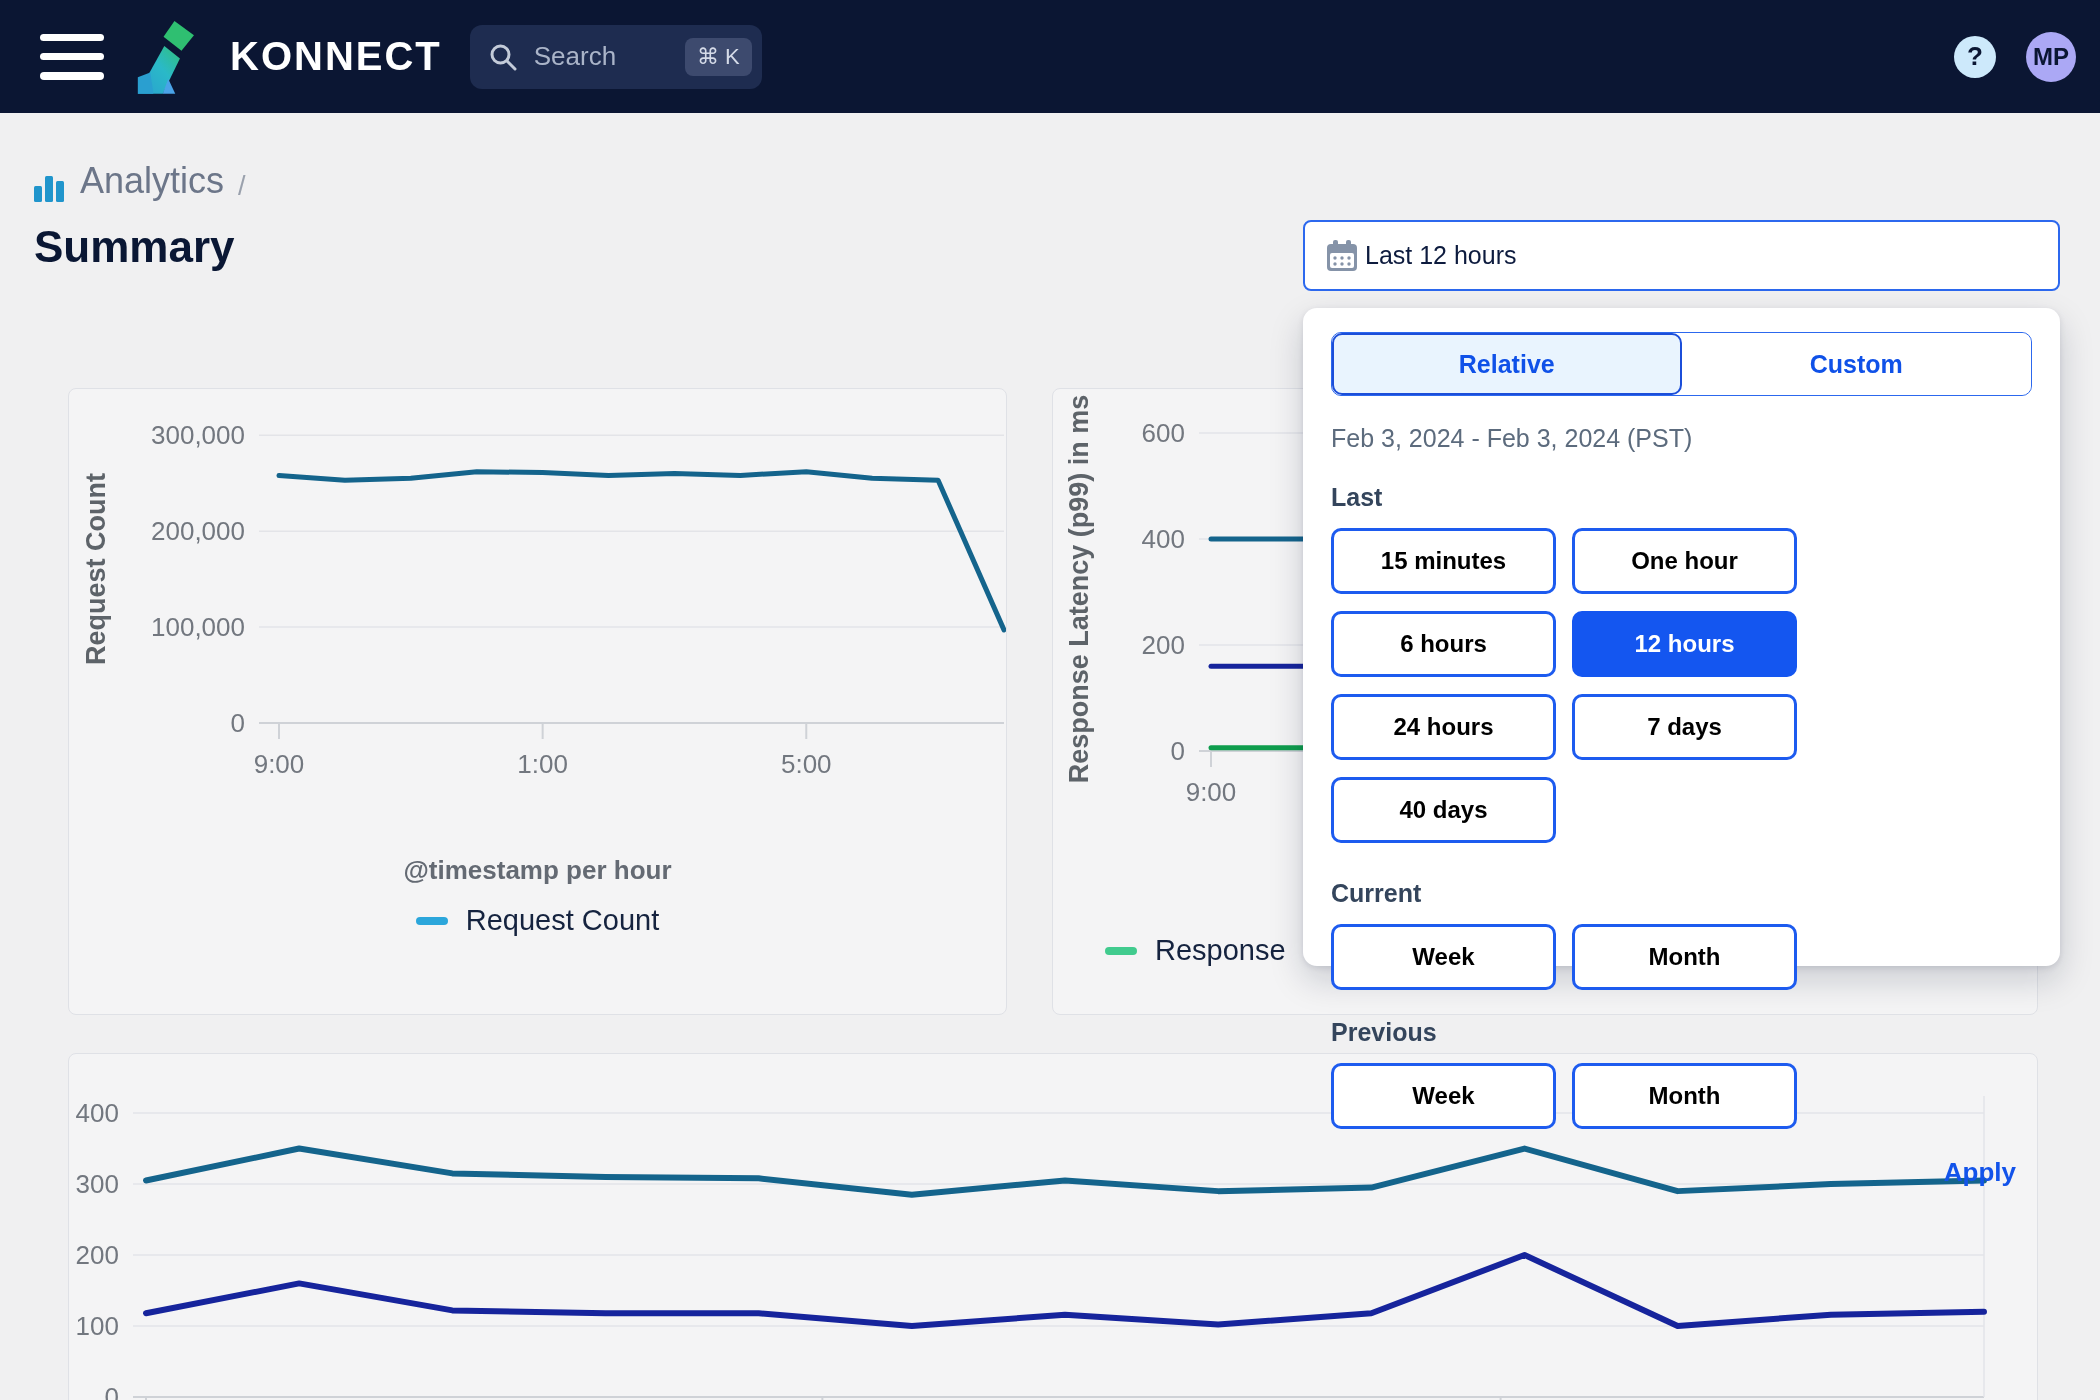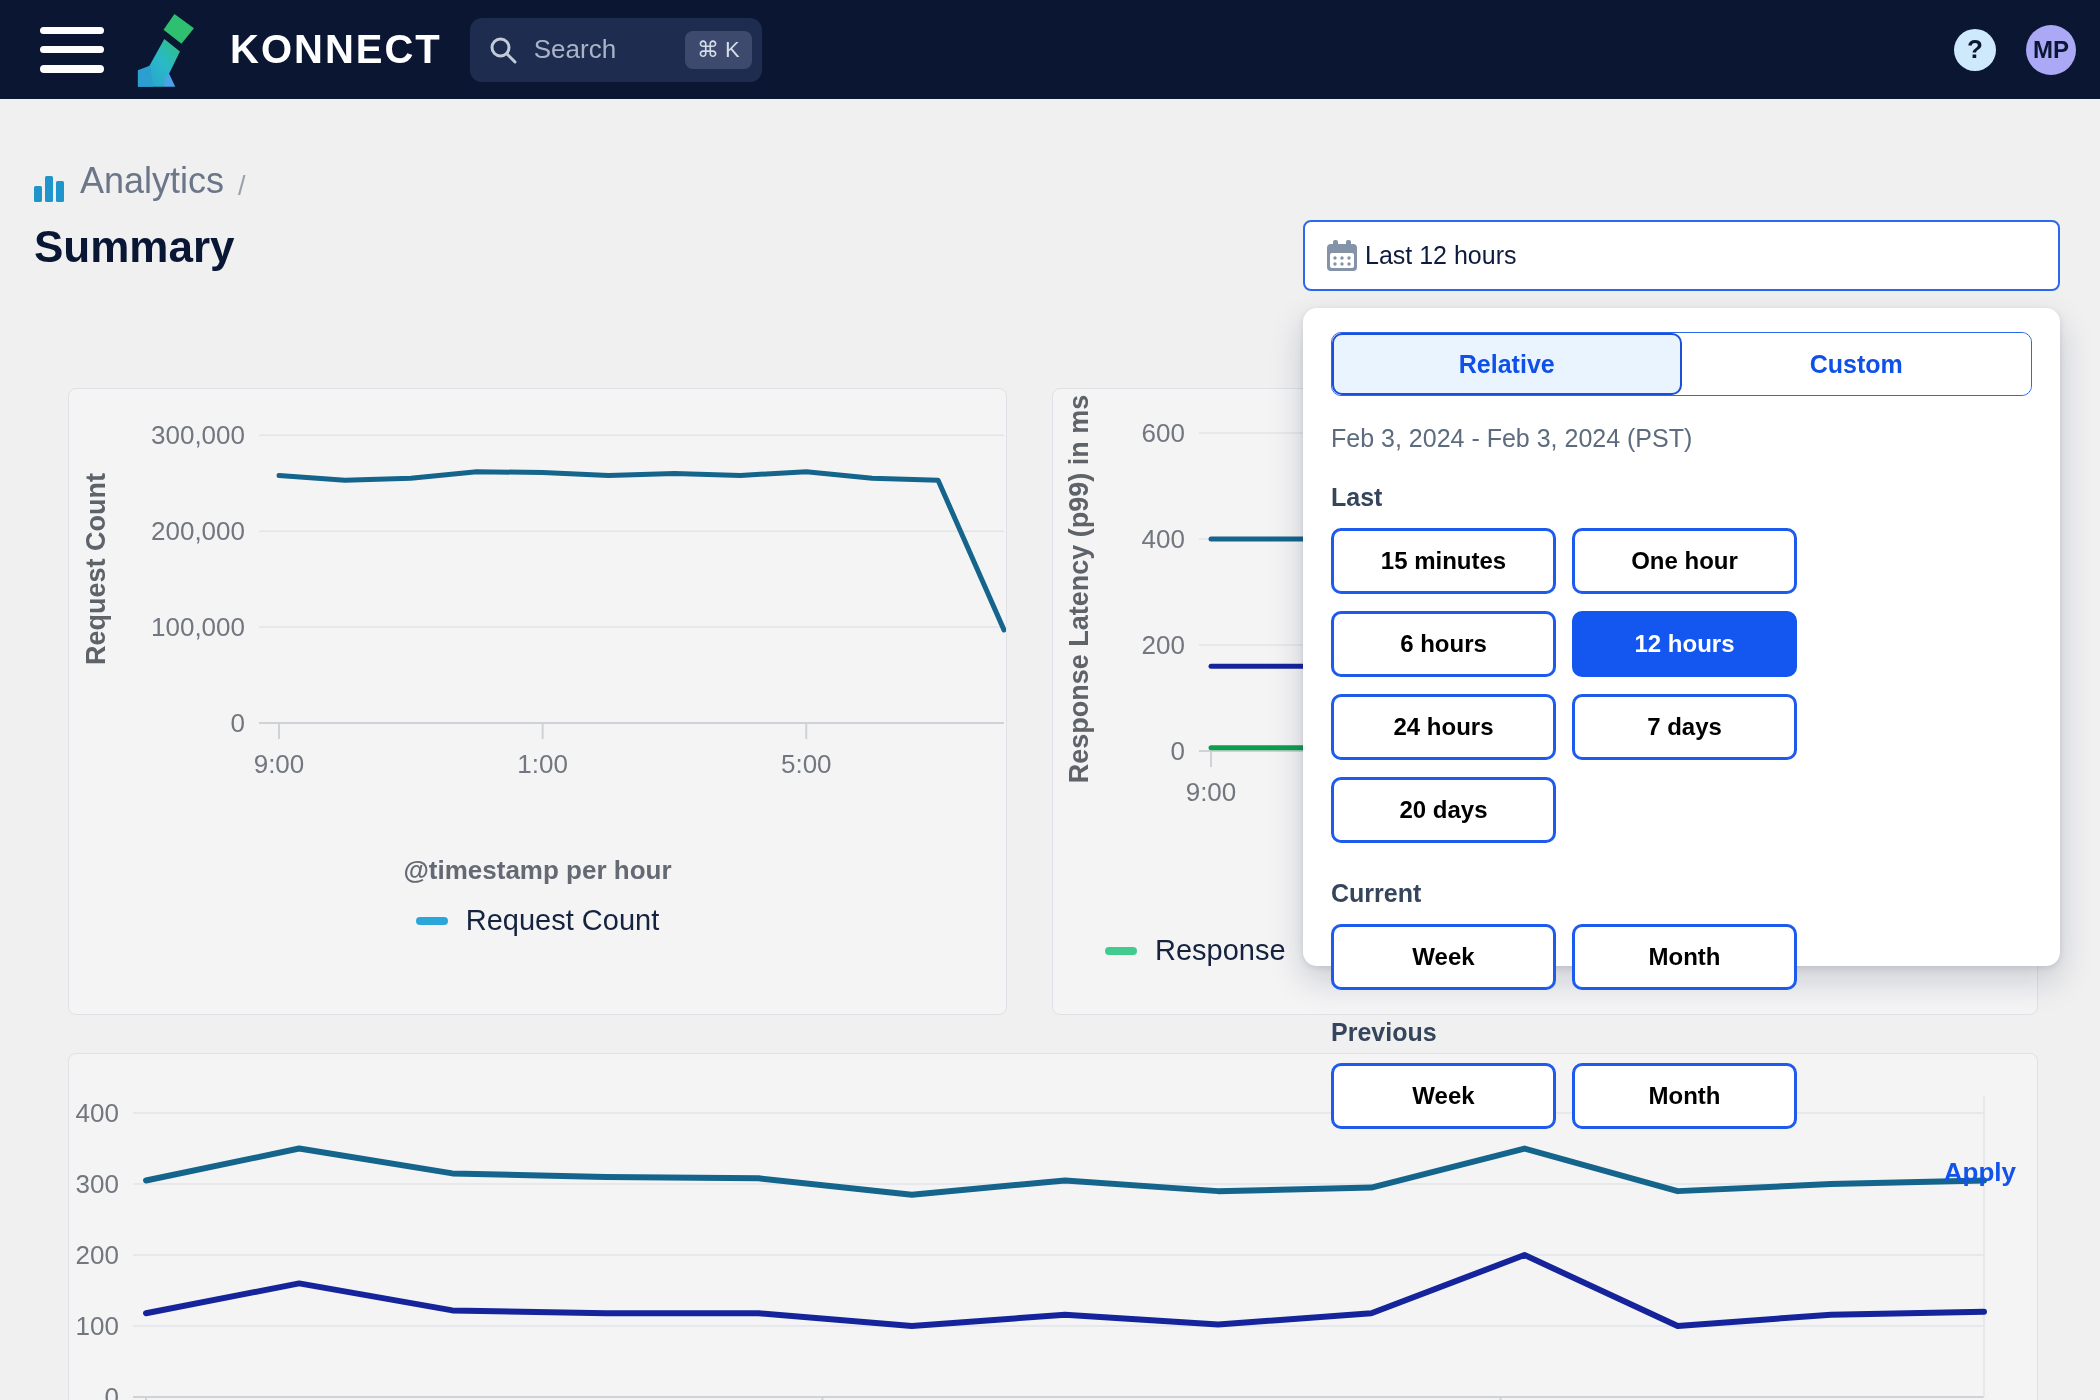--- a/index.html
+++ b/index.html
@@ -1,20 +1,20 @@
 <!DOCTYPE html>
 <html><head>
 <meta charset="utf-8">
 <style>
   * { margin:0; padding:0; box-sizing:border-box; }
   html,body { width:2100px; height:1400px; overflow:hidden; }
   body { position:relative; background:#f0f0f1; font-family:"Liberation Sans","DejaVu Sans",sans-serif; }
 
   
-  .navbar { position:absolute; left:0; top:0; width:2100px; height:99px; background:#0b1633; display:flex; align-items:center; z-index:40; }
+  .navbar { position:absolute; left:0; top:0; width:2100px; height:113px; background:#0b1633; display:flex; align-items:center; z-index:40; }
   .hamburger { margin-left:40px; width:64px; height:46px; display:flex; flex-direction:column; justify-content:space-between; cursor:pointer; }
   .hamburger span { display:block; height:7.5px; border-radius:4px; background:#ffffff; }
   .brand { display:flex; align-items:center; margin-left:26px; cursor:pointer; }
   .brand svg { width:78px; height:82px; }
   .brand-name { margin-left:22px; color:#ffffff; font-size:40px; font-weight:800; letter-spacing:2px; }
   .searchbox { margin-left:28px; width:292px; height:64px; background:#1e2c50; border-radius:12px; display:flex; align-items:center; padding:0 10px 0 18px; }
   .searchbox svg { width:30px; height:30px; flex:none; }
   .searchbox input { flex:1; min-width:0; margin-left:16px; background:transparent; border:none; outline:none; color:#e8edf5; font-size:26px; font-family:inherit; }
   .searchbox input::placeholder { color:#aab4c8; opacity:1; }
   .kbd-badge { flex:none; background:#3d4a6e; color:#d5dbe8; font-size:22px; padding:6px 12px; border-radius:8px; white-space:nowrap; }
@@ -211,21 +211,21 @@
   <div class="range-text">Feb 3, 2024 - Feb 3, 2024 (PST)</div>
 
   <div class="section-heading">Last</div>
   <div class="opt-grid" id="last-options">
       <div class="opt-btn">15 minutes</div>
       <div class="opt-btn">One hour</div>
       <div class="opt-btn">6 hours</div>
       <div class="opt-btn selected">12 hours</div>
       <div class="opt-btn">24 hours</div>
       <div class="opt-btn">7 days</div>
-      <div class="opt-btn">20 days</div>
+      <div class="opt-btn">40 days</div>
     </div>
 
   <div class="section-heading" style="margin-top:36px;">Current</div>
   <div class="opt-grid" id="current-options">
       <div class="opt-btn">Week</div>
       <div class="opt-btn">Month</div>
     </div>
 
   <div class="section-heading" style="margin-top:28px;">Previous</div>
   <div class="opt-grid" id="previous-options">

